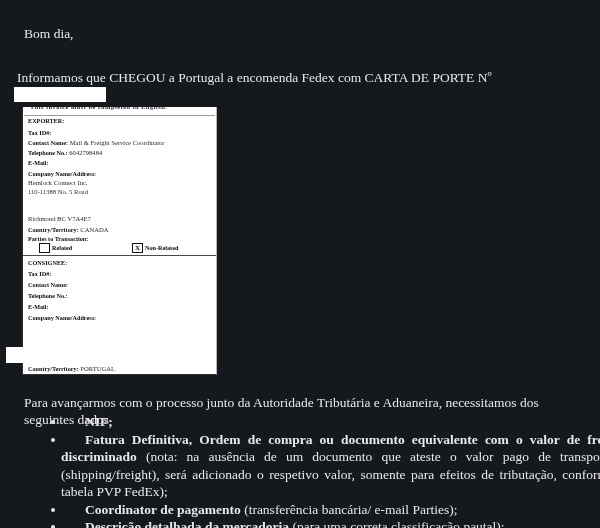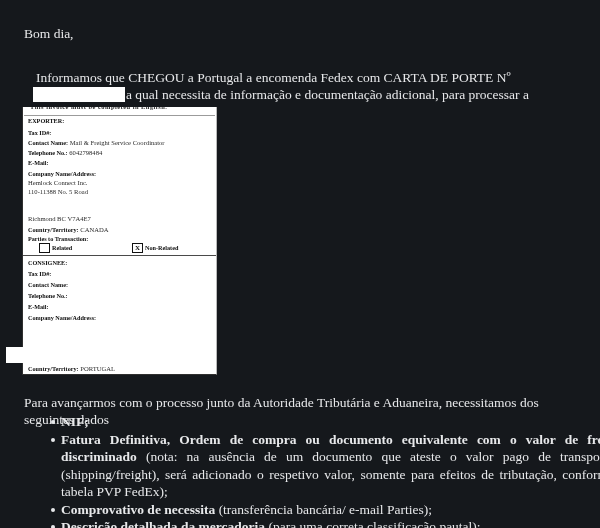--- a/index.html
+++ b/index.html
@@ -4,21 +4,21 @@
 <style>
   html,body{margin:0;padding:0;background:#15181c;}
   #page{
     position:relative;width:600px;height:528px;overflow:hidden;
     background:#15181c;color:#e7e8ea;
     font-family:Liberation Serif, serif;
     font-size:13.5px;line-height:17px;
   }
   .abs{position:absolute;}
   .greeting{left:24px;top:11px;}
-  .intro{left:36px;top:45px;width:560px;margin-top:24px;}
+  .intro{left:17px;top:45px;width:560px;margin-top:24px;}
   .redaction{
     display:inline-block;width:92px;height:15px;background:#ffffff;
     vertical-align:-3px;margin-left:-3px;margin-right:1px;
   }
   
   .doc{
     left:22px;top:107px;width:193px;height:267px;background:#ffffff;
     color:#1c1c1c;font-size:6.5px;line-height:8px;
     border-left:1px solid #2f2f2f;border-right:1px solid #b9b9b9;border-bottom:1px solid #2f2f2f;
     overflow:hidden;
@@ -35,30 +35,30 @@
   .cb-label{position:absolute;font-size:6.2px;font-weight:bold;color:#0d0d0d;top:1px;}
   .notch{left:6px;top:347px;width:19px;height:16px;background:#ffffff;}
   
   .request{left:24px;top:380px;width:553px;}
   .req-list{left:24px;top:413px;width:553px;margin:0;padding:0 0 0 37px;list-style:none;}
   .req-list li{position:relative;line-height:17.5px;}
   .req-list li::before{
     content:"";position:absolute;left:-10px;top:7px;width:4px;height:4px;border-radius:50%;background:#e7e8ea;
   }
   .req-list li.justify{text-align:justify;}
-  .req-list b{font-weight:bold;}
+  .req-list b{font-weight:bold;margin-left:24px;}
 </style>
 </head>
 <body>
 
 <div id="page">
 
   <p class="abs greeting">Bom dia,</p>
 
-  <p class="abs intro"><span>Informamos que CHEGOU a Portugal a encomenda Fedex com CARTA DE PORTE Nº</span><br><span class="redaction"></span><span>a qual necessita de informação e documentação adicional, para processar a</span><br></p>
+  <p class="abs intro"><span>Informamos que CHEGOU a Portugal a encomenda Fedex com CARTA DE PORTE Nº</span><br><span class="redaction"></span><br></p>
 
   <div class="abs doc">
 
     <div class="inv-header-clip">
       <span class="inv-header-text">This invoice must be completed in English.</span>
     </div>
 
     <div class="irow" style="top:10px"><b>EXPORTER:</b></div>
     <div class="irow" style="top:22px"><b>Tax ID#:</b></div>
     <div class="irow" style="top:32px"><b>Contact Name:</b> <span class="val">Mail &amp; Freight Service Coordinator</span></div>
@@ -89,17 +89,17 @@
     <div class="irow" style="top:258px"><b>Country/Territory:</b> <span class="val">PORTUGAL</span></div>
   </div>
 
   <div class="abs notch"></div>
 
   <p class="abs request">Para avançarmos com o processo junto da Autoridade Tributária e Aduaneira, necessitamos dos seguintes dados</p>
 
   <ul class="abs req-list">
     <li><b>NIF;</b><span></span></li>
     <li class="justify"><b>Fatura Definitiva, Ordem de compra ou documento equivalente com o valor de frete discriminado</b><span> (nota: na ausência de um documento que ateste o valor pago de transporte (shipping/freight), será adicionado o respetivo valor, somente para efeitos de tributação, conforme tabela PVP FedEx);</span></li>
-    <li><b>Comprovativo de necessita</b><span> (transferência bancária/ e-mail Parties);</span></li>
+    <li><b>Coordinator de pagamento</b><span> (transferência bancária/ e-mail Parties);</span></li>
     <li><b>Descrição detalhada da mercadoria</b><span> (para uma correta classificação pautal);</span></li>
   </ul>
 
 </div>
 
 </body></html>

